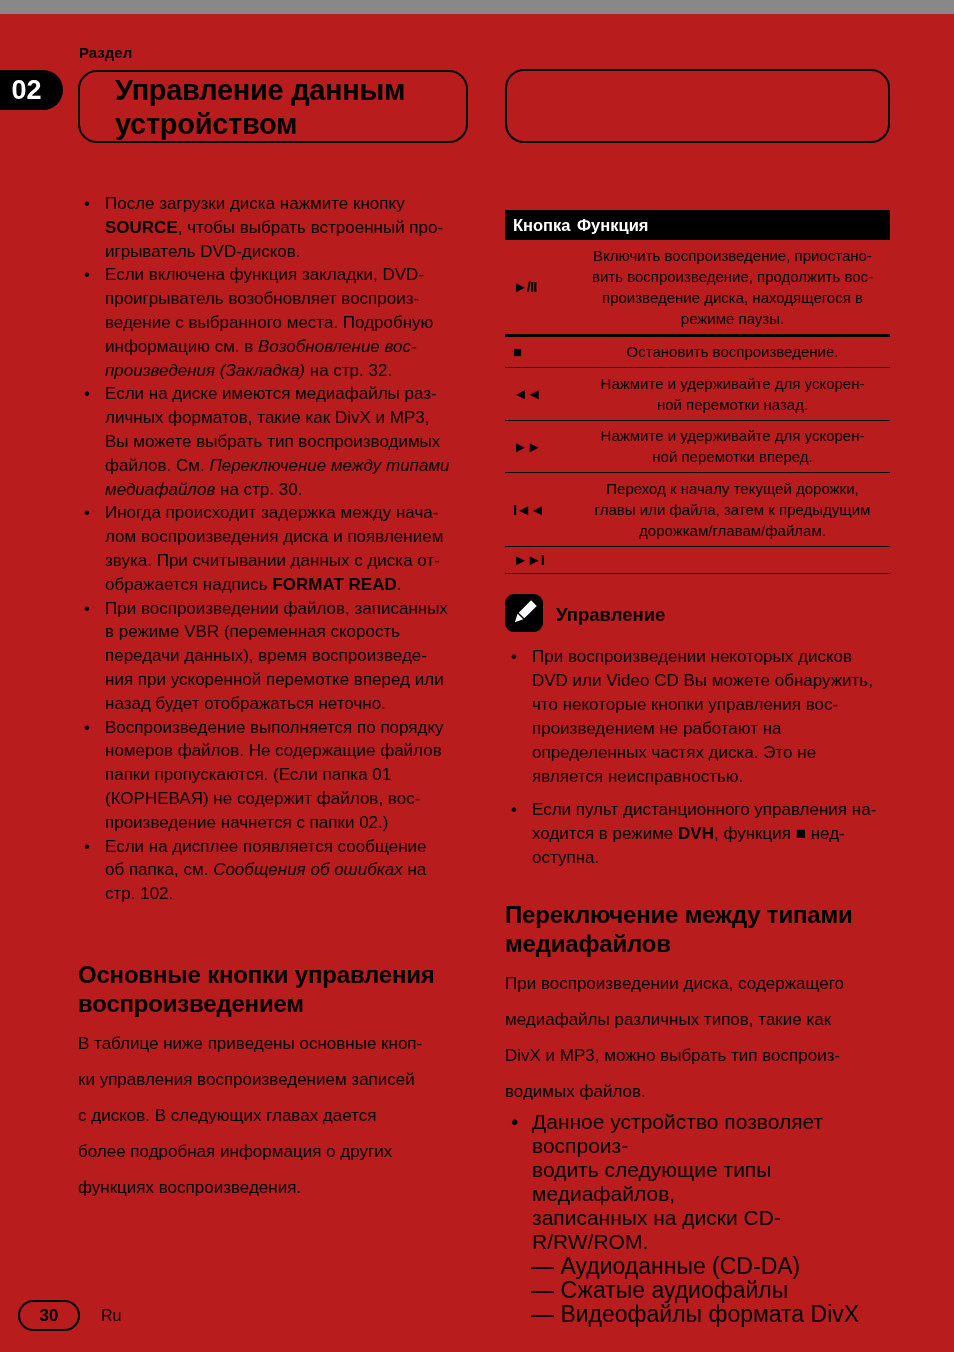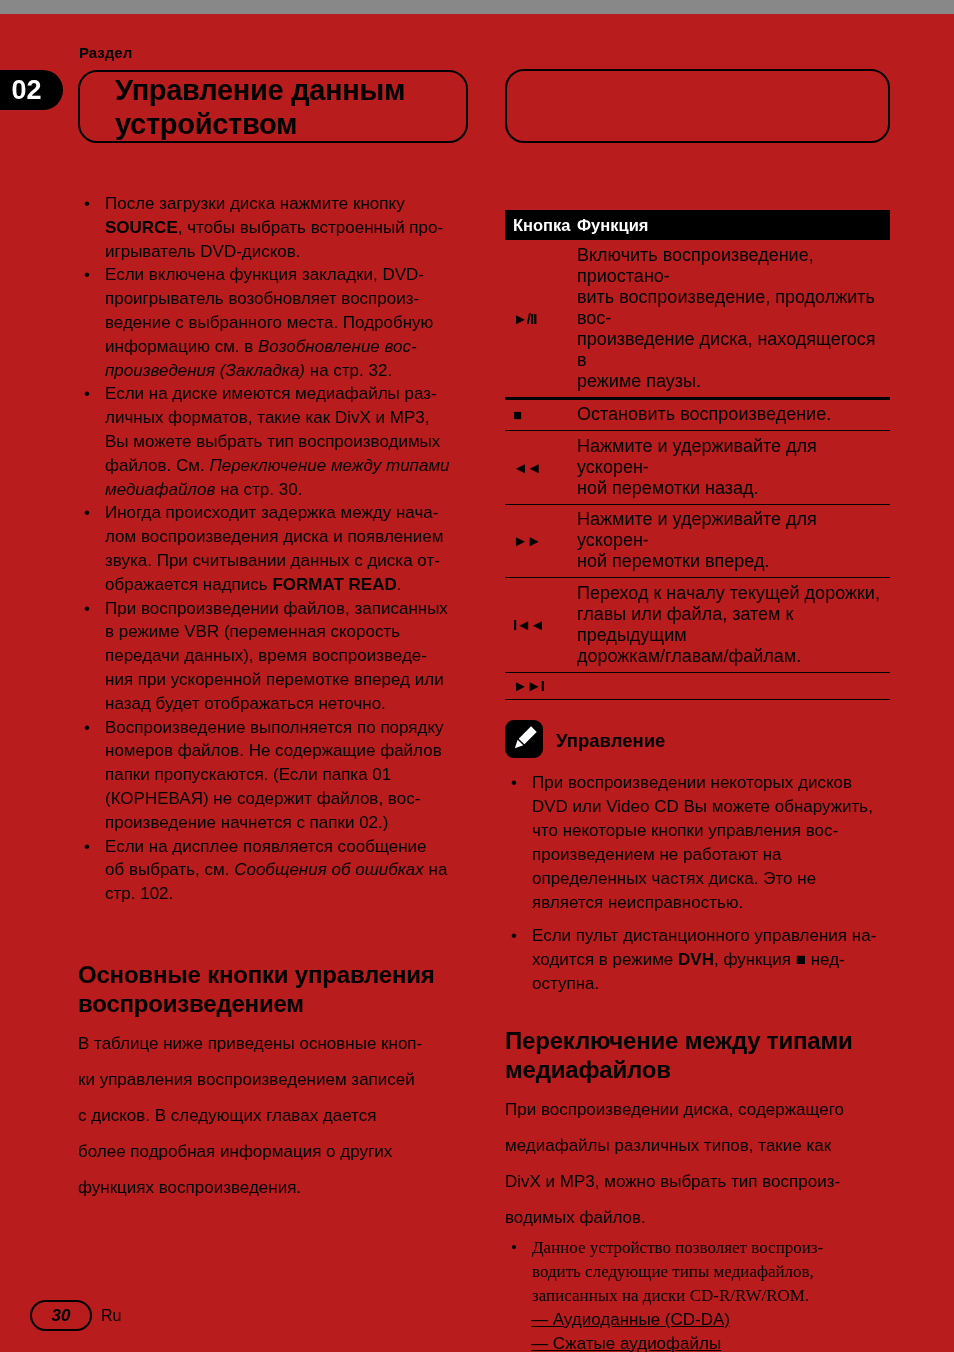--- a/index.html
+++ b/index.html
@@ -51,39 +51,39 @@
     font-weight:bold; font-size:16.5px; height:30px; align-items:center;
   }
   .th-button { width:72px; padding-left:8px; }
   .th-function { flex:1; }
   .trow { display:flex; border-bottom:1.5px solid #000; padding:4.5px 0 5px; }
   .trow.thick { border-bottom:3px solid #000; }
   .cell-symbol {
     width:72px; padding-left:8px; font-size:15px; font-weight:bold;
     letter-spacing:-1px; display:flex; align-items:center;
   }
-  .cell-fn { flex:1; font-size:18px; line-height:21px; white-space:pre-line; padding-right:2px; }
+  .cell-fn { flex:1; font-size:15px; line-height:21px; white-space:pre-line; padding-right:2px;text-align:center; }
   
   .notes-header { display:flex; align-items:center; gap:13px; margin-top:20px; }
   .notes-label { font-size:18.5px; font-weight:bold; }
   .note {
     position:relative; padding-left:27px; margin-top:9px;
     font-size:17px; line-height:24px; white-space:pre-line;
   }
   .note::before { content:"\2022"; position:absolute; left:6px; }
   .note:first-of-type { margin-top:12px; }
   
   .h-right { margin-top:30px; }
-  .dash-item { padding-left:26px; font-size:17px; line-height:24px;text-decoration:underline; }
+  .dash-item { padding-left:26px; font-size:23px; line-height:24px; }
   
   .page-badge {
-    position:absolute; left:30px; top:1286px; width:62px; height:31px;
+    position:absolute; left:18px; top:1286px; width:62px; height:31px;
     border:2px solid #000; border-radius:16px;
     display:flex; align-items:center; justify-content:center;
-    font-size:17px; font-weight:bold;font-style:italic;
+    font-size:17px; font-weight:bold;
   }
   .lang { position:absolute; left:101px; top:1293px; font-size:16px; font-weight:normal; }
   .seg-b { font-weight:bold; }
   .seg-i { font-style:italic; }
 </style>
 </head>
 <body>
 
 <div class="page">
 
@@ -117,21 +117,21 @@
 в режиме VBR (переменная скорость
 передачи данных), время воспроизведе-
 ния при ускоренной перемотке вперед или
 назад будет отображаться неточно.</span></div>
     <div class="bullet"><span>Воспроизведение выполняется по порядку
 номеров файлов. Не содержащие файлов
 папки пропускаются. (Если папка 01
 (КОРНЕВАЯ) не содержит файлов, вос-
 произведение начнется с папки 02.)</span></div>
     <div class="bullet"><span>Если на дисплее появляется сообщение
-об выбрать, см. </span><span class="seg-i">Сообщения об ошибках</span><span> на
+об папка, см. </span><span class="seg-i">Сообщения об ошибках</span><span> на
 стр. 102.</span></div>
 
     <div class="heading h-left">Основные кнопки управления
 воспроизведением</div>
     <div class="body-text">В таблице ниже приведены основные кноп-
 ки управления воспроизведением записей
 с дисков. В следующих главах дается
 более подробная информация о других
 функциях воспроизведения.</div>
   </div>
@@ -197,21 +197,21 @@
     <div class="note"><span>Если пульт дистанционного управления на-
 ходится в режиме </span><span class="seg-b">DVH</span><span>, функция ■ нед-
 оступна.</span></div>
 
     <div class="heading h-right">Переключение между типами
 медиафайлов</div>
     <div class="body-text">При воспроизведении диска, содержащего
 медиафайлы различных типов, такие как
 DivX и MP3, можно выбрать тип воспроиз-
 водимых файлов.</div>
-    <div class="bullet" style="font-size:17px; line-height:24px;font-family:Liberation Serif, serif;"><span>Данное устройство позволяет воспроиз-
+    <div class="bullet" style="font-size:21px; line-height:24px;"><span>Данное устройство позволяет воспроиз-
 водить следующие типы медиафайлов,
 записанных на диски CD-R/RW/ROM.</span></div>
     <div class="dash-item">— Аудиоданные (CD-DA)</div>
     <div class="dash-item">— Сжатые аудиофайлы</div>
     <div class="dash-item">— Видеофайлы формата DivX</div>
   </div>
 
   <div class="page-badge">30</div>
   <div class="lang">Ru</div>
 

